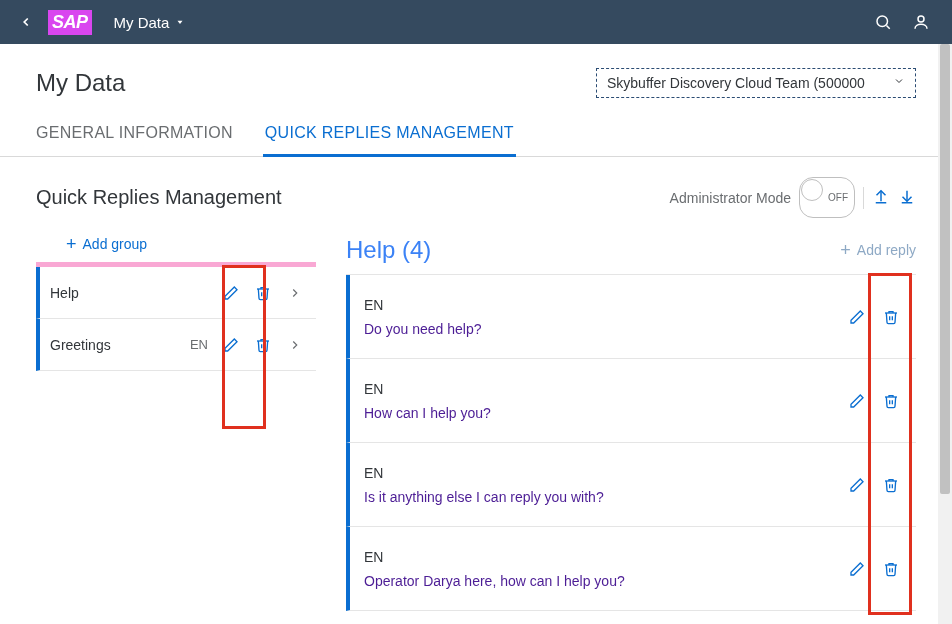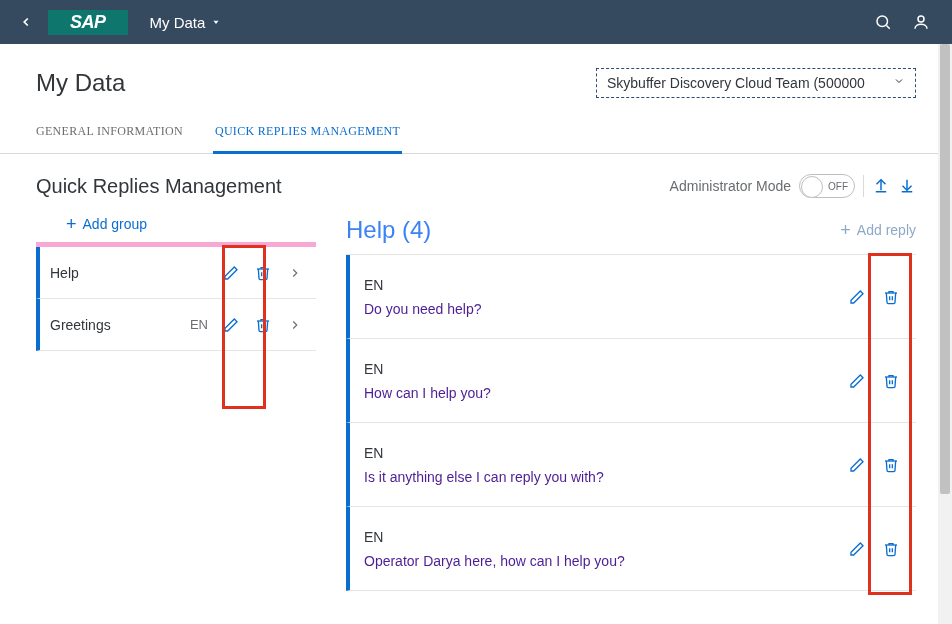--- a/index.html
+++ b/index.html
@@ -17,25 +17,25 @@
       background: #354a5f;
       height: 44px;
       display: flex;
       align-items: center;
       padding: 0 12px;
       color: #fff;
     }
     .shell-left { display: flex; align-items: center; gap: 8px; }
     .back-btn { width: 28px; display:flex; align-items:center; justify-content:center; cursor:pointer; }
     .sap-logo {
-      background: #0f766e;
+      background: #d946ef;
       color: #fff;
       font-weight: bold;
       font-size: 18px;
-      padding: 2px 22px;
+      padding: 2px 4px;
       letter-spacing: -0.5px;
       font-style: italic;
     }
     .app-title { margin-left: 14px; font-size: 15px; display:flex; align-items:center; gap:6px; }
     .shell-right { margin-left: auto; display:flex; gap:20px; padding-right:10px; }
     .shell-icon { width:18px; height:18px; display:flex; align-items:center; justify-content:center; cursor:pointer; }
 
     
     .page-head {
       padding: 24px 36px 0 36px;
@@ -49,33 +49,33 @@
       padding: 6px 10px;
       font-size: 14px;
       color: #32363a;
       min-width: 320px;
       display:flex; align-items:flex-start; justify-content:space-between;
       cursor:pointer;
     }
 
     
     .tabs { padding: 22px 36px 0 36px; display:flex; gap:32px; border-bottom:1px solid #d9d9d9; margin-top:4px;}
-    .tab { font-size: 12px; color:#6a6d70; padding-bottom:14px; cursor:pointer; letter-spacing:0.3px;font-family:Liberation Serif, serif;}
+    .tab { font-size: 16px; color:#6a6d70; padding-bottom:14px; cursor:pointer; letter-spacing:0.3px;}
     .tab.active { color:#0a6ed1; position:relative;}
     .tab.active::after{
       content:""; position:absolute; left:-2px; right:-2px; bottom:-1px; height:3px; background:#0a6ed1;
     }
 
     
     .content { padding: 20px 36px; display:flex; flex-direction:column; }
     .section-head { display:flex; align-items:center; justify-content:space-between; margin-bottom:12px; }
     .section-title { font-size: 20px; color:#32363a; }
     .section-actions { display:flex; align-items:center; gap:8px; color:#6a6d70; font-size:14px;text-align:center;}
     .toggle {
-      width:56px; height:24px; border:1px solid #bfbfbf; border-radius:14px; position:relative; background:#fff; cursor:pointer;
+      width:56px; height:41px; border:1px solid #bfbfbf; border-radius:14px; position:relative; background:#fff; cursor:pointer;
       display:flex; align-items:center; justify-content:flex-end; padding-right:6px;
       font-size:10px; color:#6a6d70;
     }
     .toggle::before{
       content:""; position:absolute; width:20px; height:20px; border-radius:50%; background:#fff; border:1px solid #bfbfbf; left:1px; top:1px;
     }
     .divider { width:1px; height:22px; background:#d9d9d9; }
     .tb-icon { color:#0a6ed1; cursor:pointer; }
 
     .cols { display:flex; gap:30px; }

